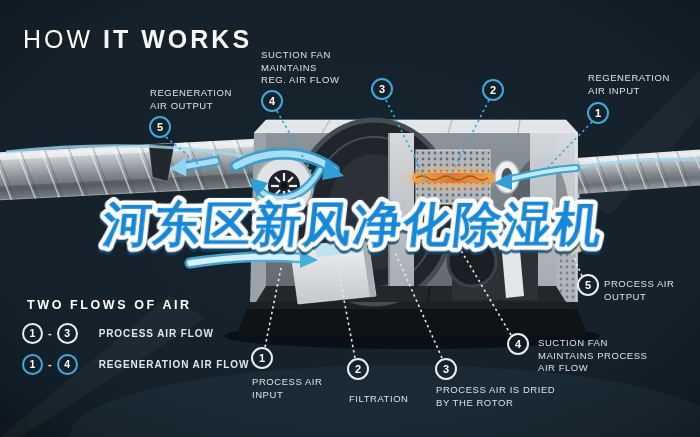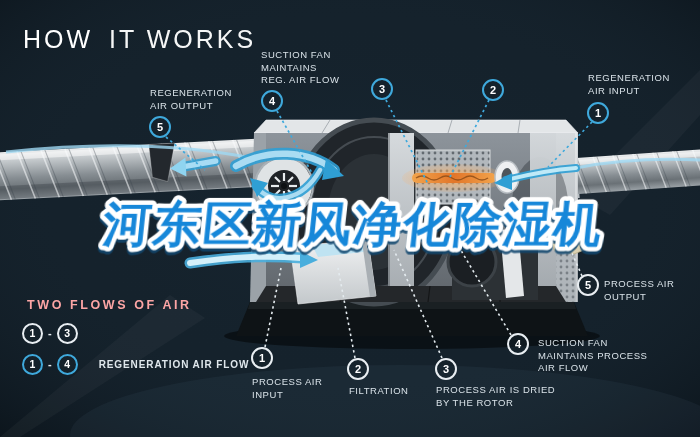--- a/index.html
+++ b/index.html
@@ -8,37 +8,37 @@
     background:#15222c;
     font-family:"Liberation Sans",sans-serif;
   }
   .stage svg{position:absolute;left:0;top:0;}
   
   .title{
     position:absolute;left:23px;top:25px;color:#ffffff;
     font-size:25px;letter-spacing:3px;white-space:nowrap;
   }
   .t-bold{font-weight:400;}
-  .t-light{font-weight:400;margin-left:6px;opacity:.96;}
+  .t-light{font-weight:700;opacity:.96;}
   
   .lbl{
     position:absolute;font-size:9.5px;font-weight:400;letter-spacing:.55px;
     line-height:1.34;color:#d9e2e8;white-space:pre-line;
   }
   
   .num{
     position:absolute;width:22px;height:22px;border-radius:50%;
     box-sizing:border-box;display:flex;align-items:center;justify-content:center;
     font-size:11px;font-weight:700;color:#ffffff;background:rgba(21,34,44,.55);
   }
   .num.blue{border:2px solid #3fa9dc;}
   .num.white{border:2px solid #e9eef2;}
   
   .legend-title{
-    position:absolute;left:27px;top:298px;color:#fca5a5;
+    position:absolute;left:27px;top:298px;color:#ffffff;
     font-size:12.5px;font-weight:700;letter-spacing:2.6px;white-space:nowrap;
   }
   .legend-row{position:absolute;display:flex;align-items:center;height:22px;}
   .legend-row .num{position:static;width:21px;height:21px;font-size:10.5px;}
   .legend-dash{color:#e9eef2;font-weight:700;margin:0 5px;font-size:11px;}
   .legend-label{
     margin-left:21px;color:#dfe7ec;font-size:10px;font-weight:700;letter-spacing:.9px;
     white-space:nowrap;
   }
 </style>
@@ -241,41 +241,42 @@
 
   <div class="num blue" style="left:587px;top:102px">1</div>
   <div class="lbl" style="left:588px;top:72px">REGENERATION
 AIR INPUT</div>
 
   <div class="num white" style="left:251px;top:347px">1</div>
   <div class="lbl" style="left:252px;top:376px">PROCESS AIR
 INPUT</div>
 
   <div class="num white" style="left:347px;top:358px">2</div>
-  <div class="lbl" style="left:349px;top:385px">FILTRATION</div>
+  <div class="lbl" style="left:349px;top:393px">FILTRATION</div>
 
   <div class="num white" style="left:435px;top:358px">3</div>
   <div class="lbl" style="left:436px;top:384px">PROCESS AIR IS DRIED
 BY THE ROTOR</div>
 
   <div class="num white" style="left:507px;top:333px">4</div>
   <div class="lbl" style="left:538px;top:337px">SUCTION FAN
 MAINTAINS PROCESS
 AIR FLOW</div>
 
   <div class="num white" style="left:577px;top:274px">5</div>
   <div class="lbl" style="left:604px;top:278px">PROCESS AIR
 OUTPUT</div>
 
   <div class="legend-title">TWO FLOWS OF AIR</div>
 
   <div class="legend-row" style="left:22px;top:322px">
     <span class="num white">1</span>
     <span class="legend-dash">-</span>
     <span class="num white">3</span>
+    <span class="legend-label">PROCESS AIR FLOW</span>
   </div>
 
   <div class="legend-row" style="left:22px;top:353px">
     <span class="num blue">1</span>
     <span class="legend-dash">-</span>
     <span class="num blue">4</span>
     <span class="legend-label">REGENERATION AIR FLOW</span>
   </div>
 
 </div>

